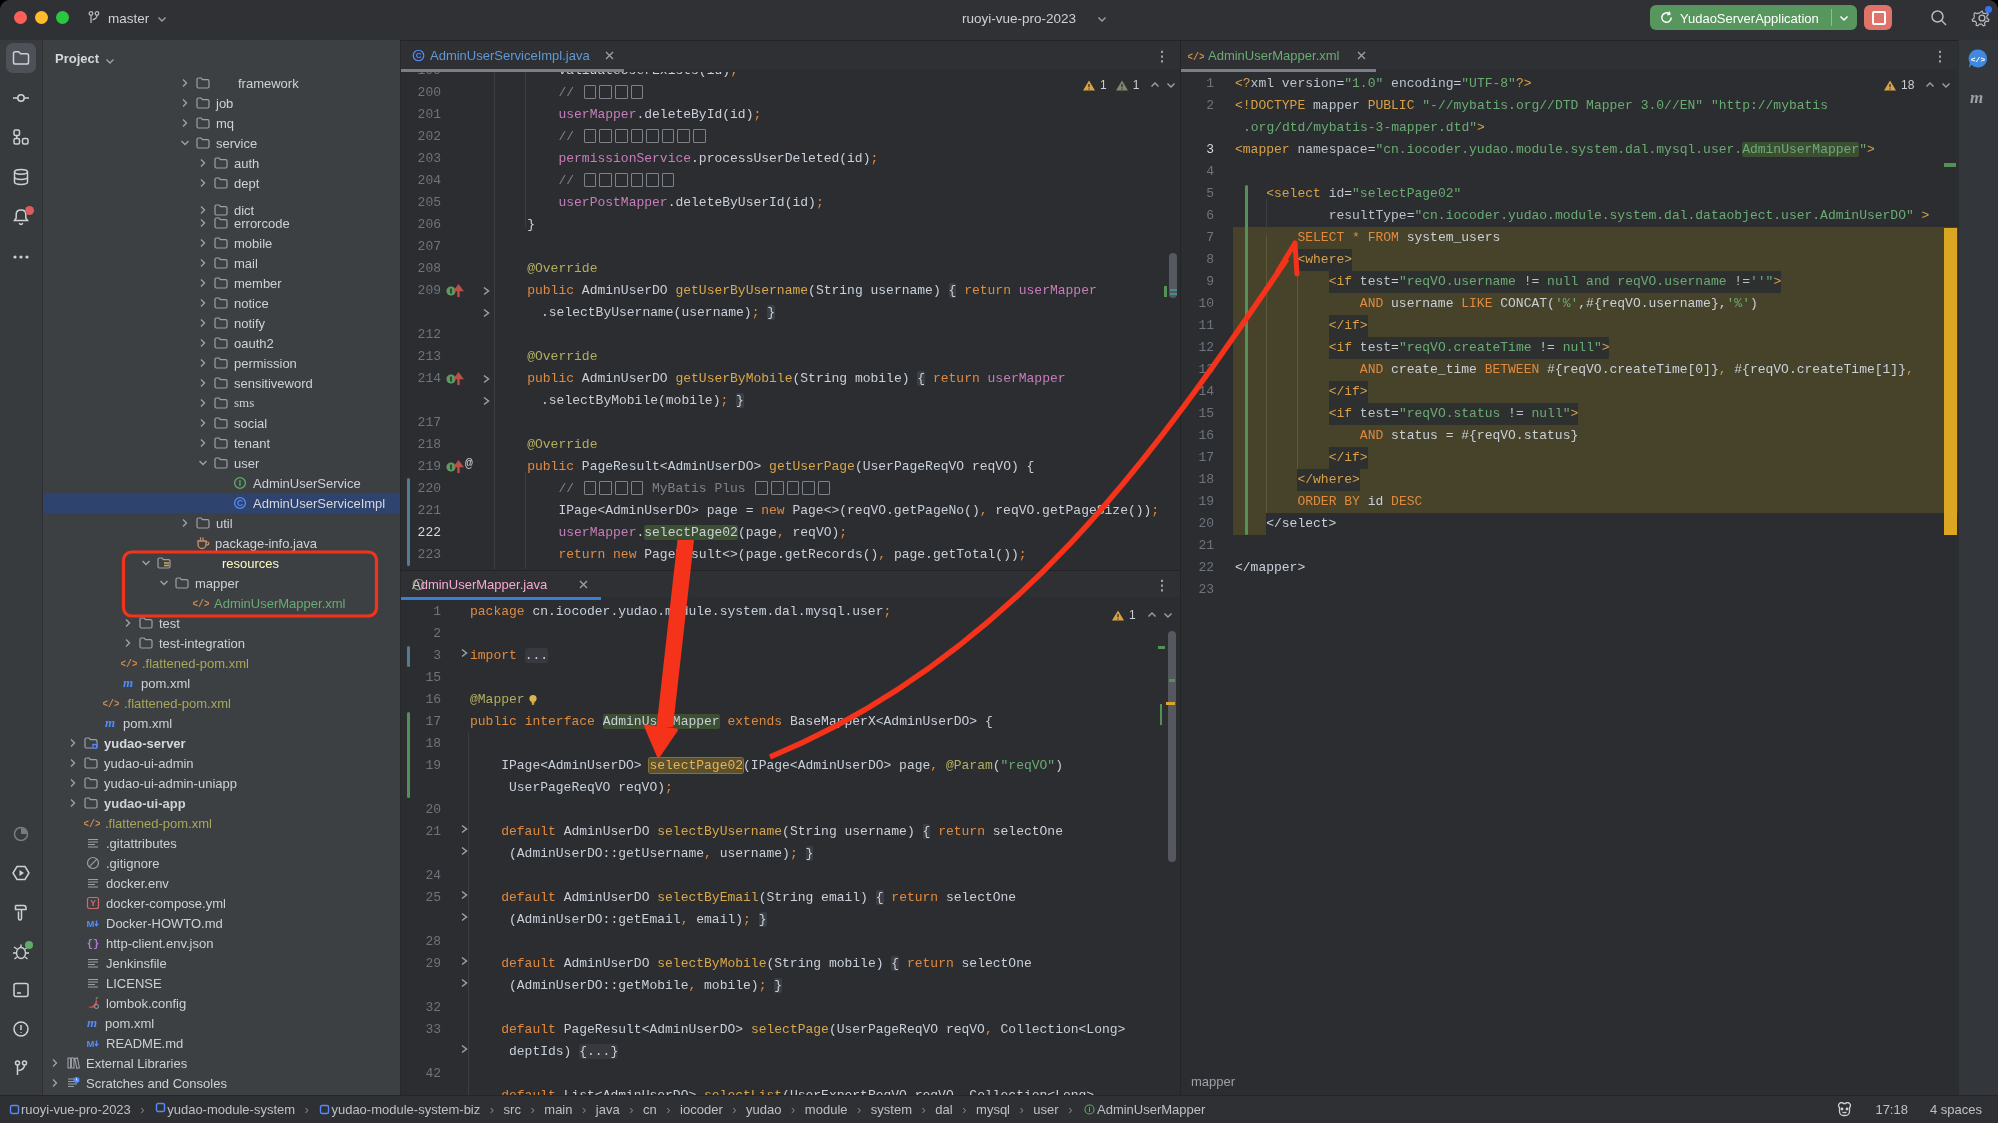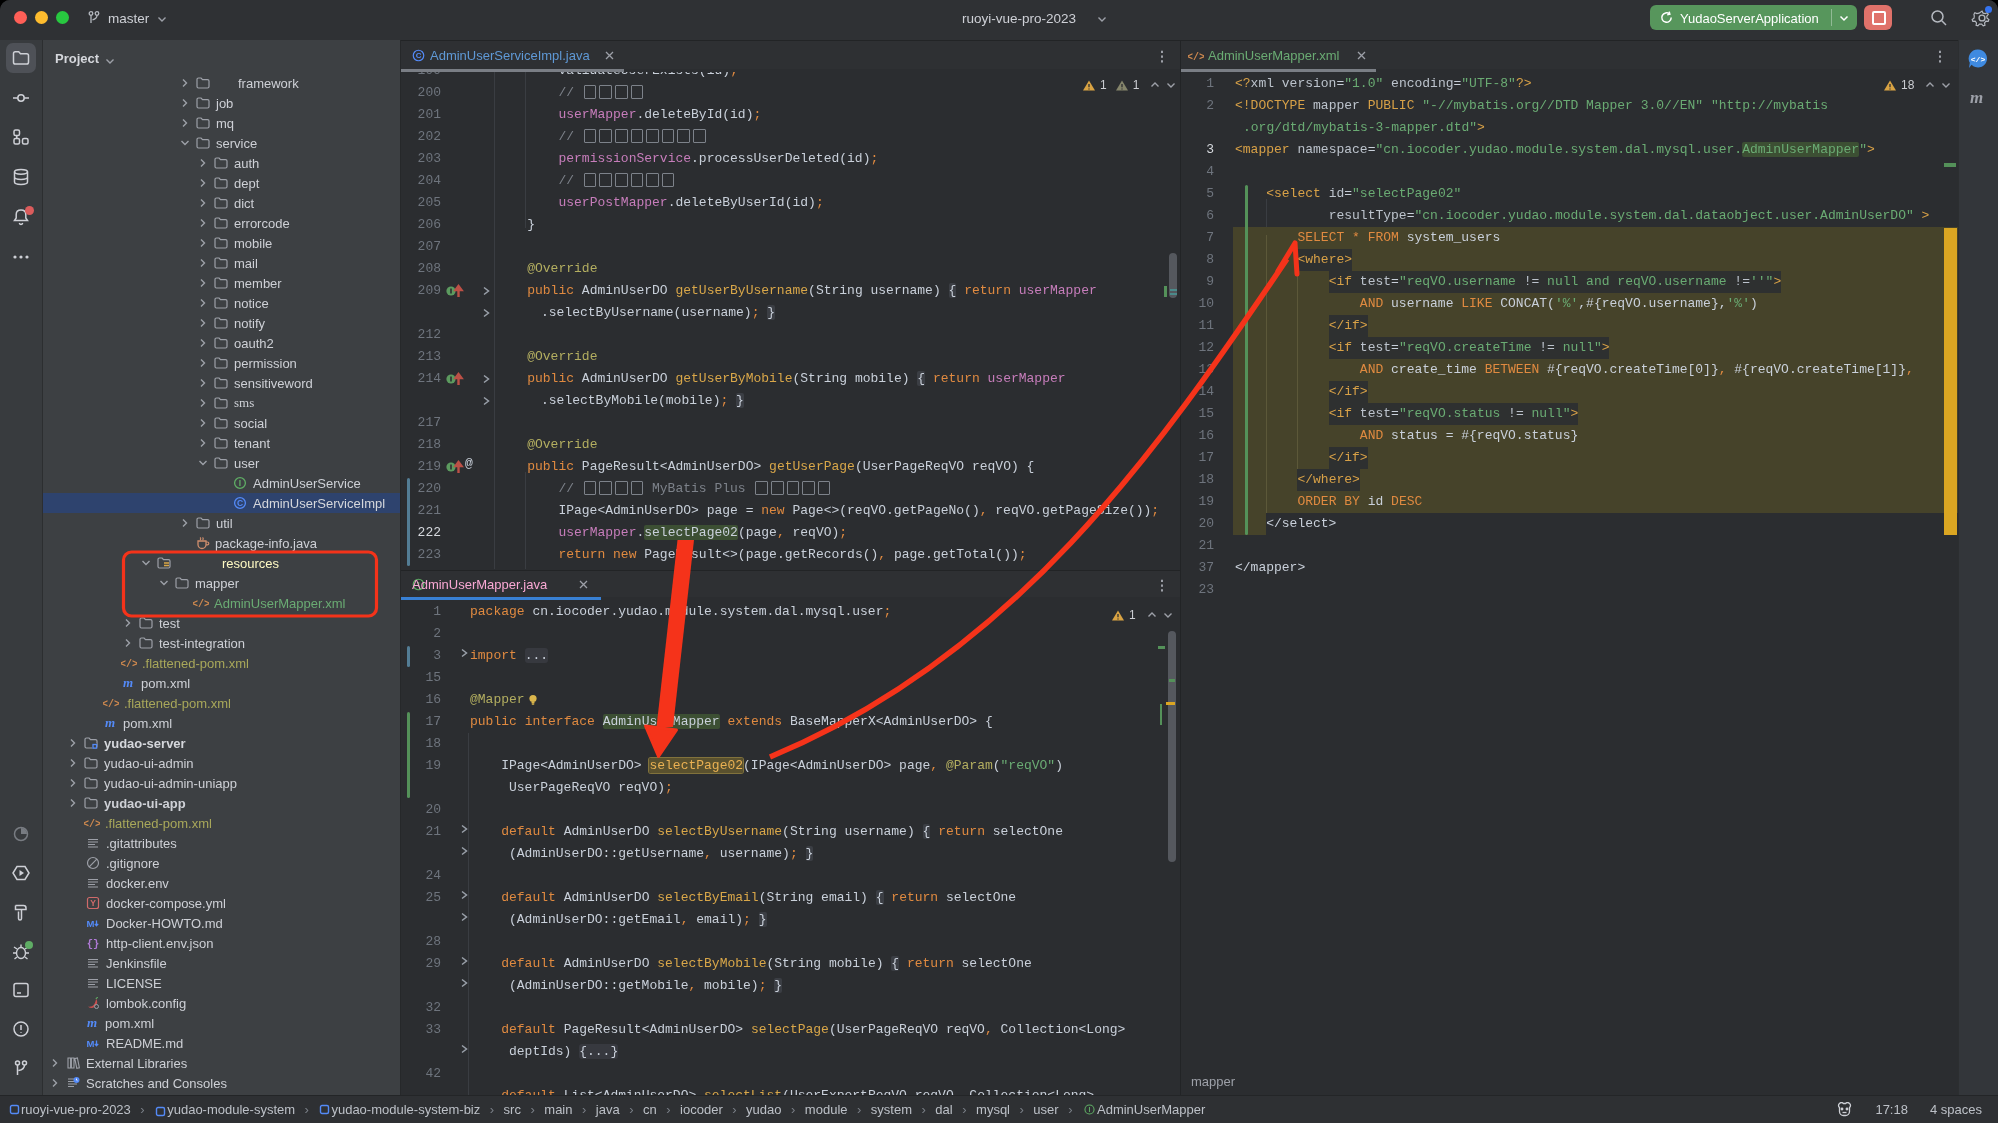--- a/index.html
+++ b/index.html
@@ -151,21 +151,21 @@
 <div class="row" style="left:197px;top:153px;"><svg width="12" height="12" viewBox="0 0 12 12" fill="none" stroke="#9da0a8" stroke-width="1.4" style="margin-right:4px">
           <path d="M4 2.5 L7.5 6 L4 9.5"></path>
         </svg><svg width="16" height="16" viewBox="0 0 16 16" fill="none" style="margin-right:5px">
           <path d="M2 4.5 c0-.8.6-1.5 1.5-1.5 h2.6 l1.4 1.6 h5 c.8 0 1.5.7 1.5 1.5 v5.4 c0 .8-.7 1.5-1.5 1.5 h-9 c-.9 0-1.5-.7-1.5-1.5 z" stroke="#9da0a8" stroke-width="1.2"></path>
         </svg><span style="color:#ced0d6;">auth</span></div>
 <div class="row" style="left:197px;top:173px;"><svg width="12" height="12" viewBox="0 0 12 12" fill="none" stroke="#9da0a8" stroke-width="1.4" style="margin-right:4px">
           <path d="M4 2.5 L7.5 6 L4 9.5"></path>
         </svg><svg width="16" height="16" viewBox="0 0 16 16" fill="none" style="margin-right:5px">
           <path d="M2 4.5 c0-.8.6-1.5 1.5-1.5 h2.6 l1.4 1.6 h5 c.8 0 1.5.7 1.5 1.5 v5.4 c0 .8-.7 1.5-1.5 1.5 h-9 c-.9 0-1.5-.7-1.5-1.5 z" stroke="#9da0a8" stroke-width="1.2"></path>
         </svg><span style="color:#ced0d6;">dept</span></div>
-<div class="row" style="left:197px;top:193px;"><svg width="12" height="12" viewBox="0 0 12 12" fill="none" stroke="#9da0a8" stroke-width="1.4" style="margin-right:4px">
+<div class="row" style="left:197px;top:200px;"><svg width="12" height="12" viewBox="0 0 12 12" fill="none" stroke="#9da0a8" stroke-width="1.4" style="margin-right:4px">
           <path d="M4 2.5 L7.5 6 L4 9.5"></path>
         </svg><svg width="16" height="16" viewBox="0 0 16 16" fill="none" style="margin-right:5px">
           <path d="M2 4.5 c0-.8.6-1.5 1.5-1.5 h2.6 l1.4 1.6 h5 c.8 0 1.5.7 1.5 1.5 v5.4 c0 .8-.7 1.5-1.5 1.5 h-9 c-.9 0-1.5-.7-1.5-1.5 z" stroke="#9da0a8" stroke-width="1.2"></path>
         </svg><span style="color:#ced0d6;">dict</span></div>
 <div class="row" style="left:197px;top:213px;"><svg width="12" height="12" viewBox="0 0 12 12" fill="none" stroke="#9da0a8" stroke-width="1.4" style="margin-right:4px">
           <path d="M4 2.5 L7.5 6 L4 9.5"></path>
         </svg><svg width="16" height="16" viewBox="0 0 16 16" fill="none" style="margin-right:5px">
           <path d="M2 4.5 c0-.8.6-1.5 1.5-1.5 h2.6 l1.4 1.6 h5 c.8 0 1.5.7 1.5 1.5 v5.4 c0 .8-.7 1.5-1.5 1.5 h-9 c-.9 0-1.5-.7-1.5-1.5 z" stroke="#9da0a8" stroke-width="1.2"></path>
         </svg><span style="color:#ced0d6;">errorcode</span></div>
 <div class="row" style="left:197px;top:233px;"><svg width="12" height="12" viewBox="0 0 12 12" fill="none" stroke="#9da0a8" stroke-width="1.4" style="margin-right:4px">
@@ -538,21 +538,21 @@
 <div class="abs" style="left:763px;top:156px;width:13px;height:307px;background:#dba622"></div>
 <div class="abs" style="left:763px;top:91px;width:12px;height:4px;background:#549159"></div>
 <div class="abs" style="left:116.4px;top:177px;width:54.6px;height:22px;background:#2e3030"></div>
       <div class="abs" style="left:147.6px;top:199px;width:452.4px;height:22px;background:#2e3030"></div>
       <div class="abs" style="left:147.6px;top:243px;width:39px;height:22px;background:#2e3030"></div>
       <div class="abs" style="left:147.6px;top:265px;width:280.8px;height:22px;background:#2e3030"></div>
       <div class="abs" style="left:147.6px;top:309px;width:39px;height:22px;background:#2e3030"></div>
       <div class="abs" style="left:147.6px;top:331px;width:249.6px;height:22px;background:#2e3030"></div>
       <div class="abs" style="left:147.6px;top:375px;width:39px;height:22px;background:#2e3030"></div>
       <div class="abs" style="left:116.4px;top:397px;width:62.4px;height:22px;background:#2e3030"></div>
-      <div class="gut" style="left:0;top:1px;width:33px"><div>1</div><div>2</div><div> </div><div style="color:#d5d8dd">3</div><div>4</div><div>5</div><div>6</div><div>7</div><div>8</div><div>9</div><div>10</div><div>11</div><div>12</div><div>13</div><div>14</div><div>15</div><div>16</div><div>17</div><div>18</div><div>19</div><div>20</div><div>21</div><div>37</div><div>23</div></div>
+      <div class="gut" style="left:0;top:1px;width:33px"><div>1</div><div>2</div><div> </div><div style="color:#d5d8dd">3</div><div>4</div><div>5</div><div>6</div><div>7</div><div>8</div><div>9</div><div>10</div><div>11</div><div>12</div><div>13</div><div>14</div><div>15</div><div>16</div><div>17</div><div>18</div><div>19</div><div>20</div><div>21</div><div>22</div><div>23</div></div>
       <div class="code" style="left:54px;top:1px"><div><span class="t">&lt;?</span><span class="w">xml version</span>=<span class="s">"1.0"</span> <span class="w">encoding</span>=<span class="s">"UTF-8"</span><span class="t">?&gt;</span></div><div><span class="t">&lt;!DOCTYPE</span> <span class="w">mapper</span> <span class="t">PUBLIC</span> <span class="s">"-//mybatis.org//DTD Mapper 3.0//EN"</span> <span class="s">"http://mybatis</span></div><div style="padding-left:8px"><span class="s">.org/dtd/mybatis-3-mapper.dtd"</span><span class="t">&gt;</span></div><div><span class="t">&lt;mapper</span> <span class="w">namespace</span>=<span class="s">"cn.iocoder.yudao.module.system.dal.mysql.user.</span><span class="s hlg">AdminUserMapper</span><span class="s">"</span><span class="t">&gt;</span></div><div> </div><div>    <span class="t">&lt;select</span> <span class="w">id</span>=<span class="s">"selectPage02"</span></div><div>            <span class="w">resultType</span>=<span class="s">"cn.iocoder.yudao.module.system.dal.dataobject.user.AdminUserDO"</span> <span class="t">&gt;</span></div><div>        <span class="k">SELECT</span> <span class="k">*</span> <span class="k">FROM</span> system_users</div><div>        <span class="t">&lt;where&gt;</span></div><div>            <span class="t">&lt;if</span> <span class="w">test</span>=<span class="s">"reqVO.username <span class="w">!=</span> null and reqVO.username <span class="w">!=</span>''"</span><span class="t">&gt;</span></div><div>                <span class="k">AND</span> username <span class="k">LIKE</span> CONCAT(<span class="s">'%'</span>,#{reqVO.username},<span class="s">'%'</span>)</div><div>            <span class="t">&lt;/if&gt;</span></div><div>            <span class="t">&lt;if</span> <span class="w">test</span>=<span class="s">"reqVO.createTime <span class="w">!=</span> null"</span><span class="t">&gt;</span></div><div>                <span class="k">AND</span> create_time <span class="k">BETWEEN</span> #{reqVO.createTime[0]}<span class="k">,</span> #{reqVO.createTime[1]}<span class="k">,</span></div><div>            <span class="t">&lt;/if&gt;</span></div><div>            <span class="t">&lt;if</span> <span class="w">test</span>=<span class="s">"reqVO.status <span class="w">!=</span> null"</span><span class="t">&gt;</span></div><div>                <span class="k">AND</span> status = #{reqVO.status}</div><div>            <span class="t">&lt;/if&gt;</span></div><div>        <span class="t">&lt;/where&gt;</span></div><div>        <span class="k">ORDER</span> <span class="k">BY</span> id <span class="k">DESC</span></div><div>    &lt;/select&gt;</div><div> </div><div>&lt;/mapper&gt;</div><div> </div></div>
     </div>
 <div class="ui abs" style="left:1191px;top:1074px;color:#9da0a8;">mapper</div>
 <div class="kebab" style="left:1933px;top:48px;">⋮</div>
 
 <div class="abs" style="left:1958px;top:40px;width:40px;height:1055px;background:#33363a;border-left:1px solid #2c2e30;"></div>
 
 <svg class="abs" style="left:1966px;top:47px" width="24" height="24" viewBox="0 0 24 24" fill="none">
       <path d="M12 2.5 a9 9 0 1 1 -6.4 15.3 L3 21 l.8-5.2 A9 9 0 0 1 12 2.5z" fill="#3f8ae0"></path>
       <text x="12" y="15" font-family="Liberation Mono" font-size="8" font-weight="bold" fill="#fff" text-anchor="middle">&lt;/&gt;</text>
@@ -561,21 +561,21 @@
 
 <div class="abs" style="left:0;top:1095px;width:1998px;height:28px;background:#2e3033;border-top:1px solid #232527;"></div>
 <div class="abs" style="left:8px;top:1095px;height:28px;display:flex;align-items:center;font:13px 'Liberation Sans';color:#bcc0c7;white-space:nowrap">
       <span style="display:inline-flex;align-items:center">
         <svg width="11" height="11" viewBox="0 0 11 11" fill="none" style="margin:0 1px">
           <rect x="1.5" y="1.5" width="8" height="8" rx="1.5" stroke="#548af7" stroke-width="1.4"></rect>
         </svg>
         <span>ruoyi-vue-pro-2023</span>
       </span>
       <span style="color:#7a7f87;padding:0 9.5px">›</span>
-      <span style="display:inline-flex;align-items:flex-end">
+      <span style="display:inline-flex;align-items:flex-start">
         <svg width="11" height="11" viewBox="0 0 11 11" fill="none" style="margin:0 1px">
           <rect x="1.5" y="1.5" width="8" height="8" rx="1.5" stroke="#548af7" stroke-width="1.4"></rect>
         </svg>
         <span>yudao-module-system</span>
       </span>
       <span style="color:#7a7f87;padding:0 9.5px">›</span>
       <span style="display:inline-flex;align-items:center">
         <svg width="11" height="11" viewBox="0 0 11 11" fill="none" style="margin:0 1px">
           <rect x="1.5" y="1.5" width="8" height="8" rx="1.5" stroke="#548af7" stroke-width="1.4"></rect>
         </svg>

